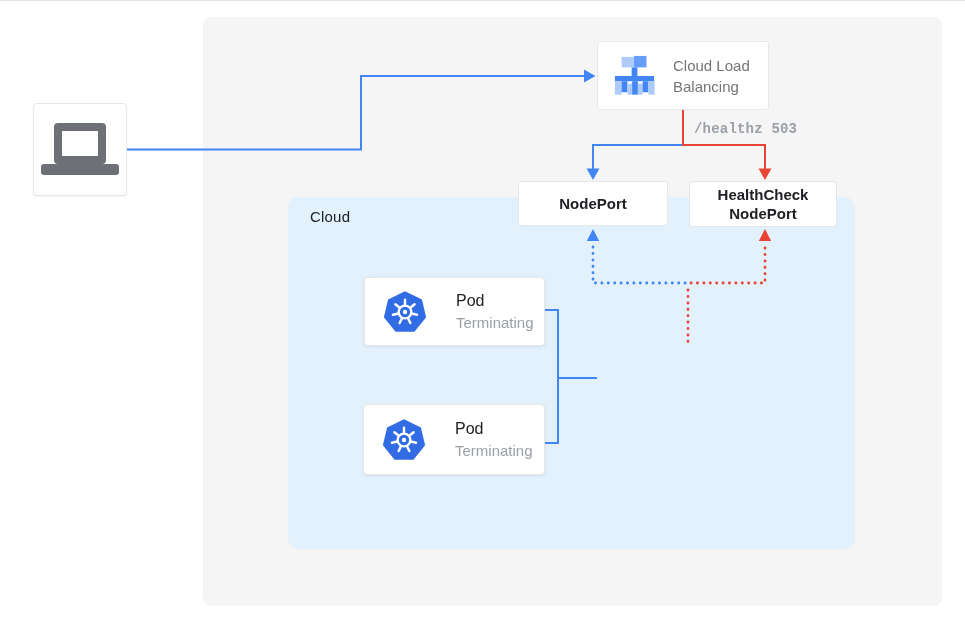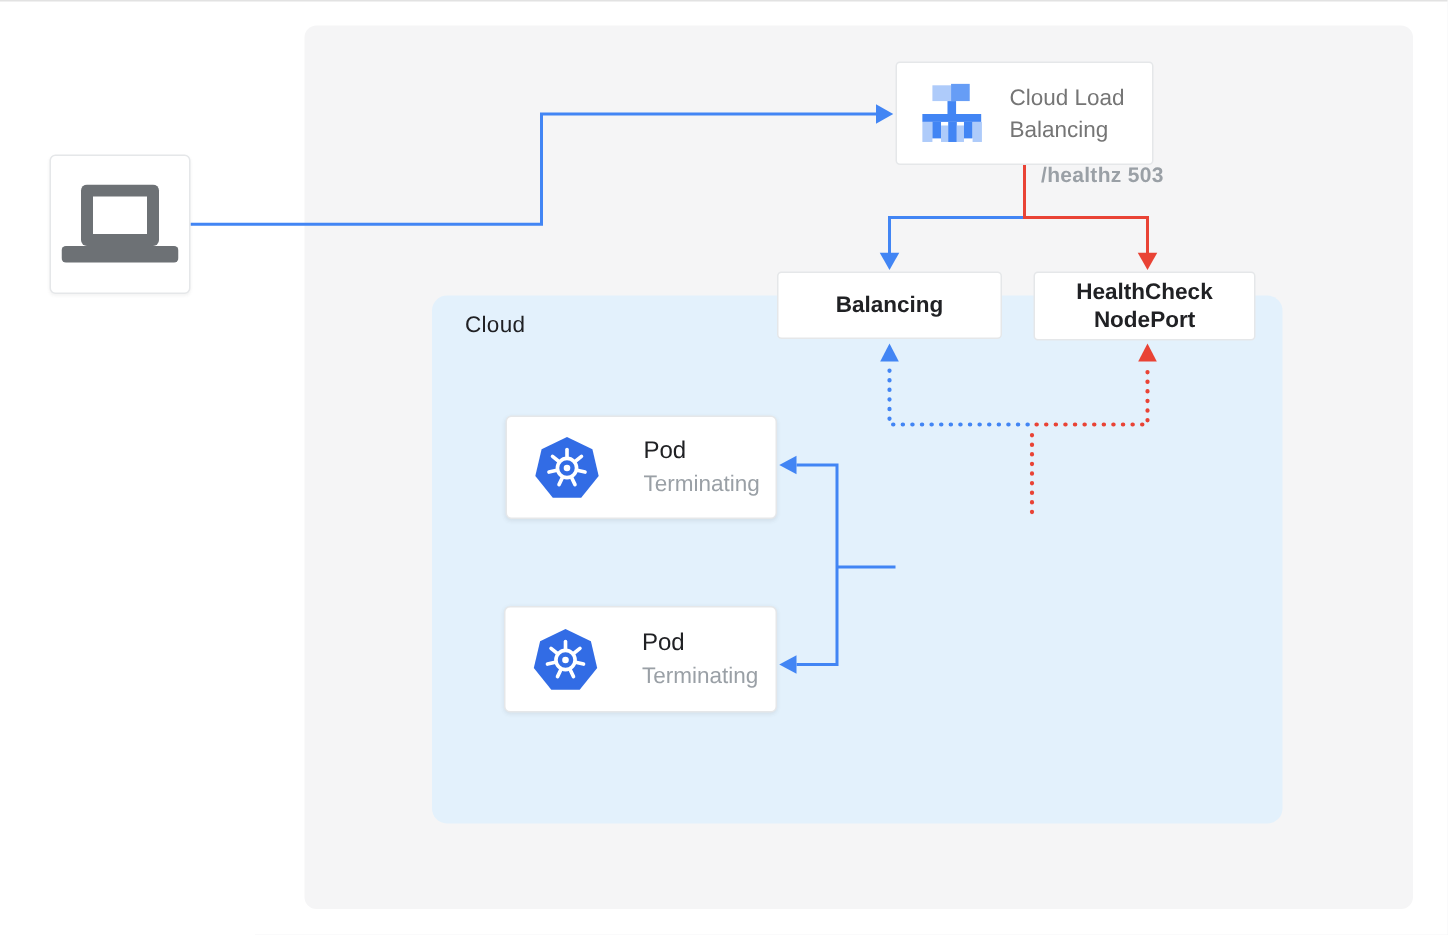--- a/index.html
+++ b/index.html
@@ -37,43 +37,44 @@
   .dot.b { stroke:var(--accent-blue); }
   .dot.r { stroke:var(--accent-red); }
   .hd.b { fill:var(--accent-blue); }
   .hd.r { fill:var(--accent-red); }
 
   .node {
     position:absolute; background:#ffffff; z-index:2;
     border:1px solid var(--box-border); border-radius:3px;
     box-sizing:border-box;
   }
-  .card { box-shadow:0 1px 3px rgba(60,64,67,0.10); border-radius:4px; }
+  .card { box-shadow:0 1px 3px rgba(60,64,67,0.10); border-radius:4px;margin-left:27px; }
 
   .laptop-box {
     left:33px; top:103px; width:94px; height:93px; border-radius:4px;
     display:flex; align-items:center; justify-content:center;
     box-shadow:0 1px 2px rgba(60,64,67,0.06);
   }
   .lap { fill:var(--laptop-gray); }
 
   .clb-box {
     left:597px; top:41px; width:172px; height:69px;
     display:flex; align-items:center; padding-left:13px; box-sizing:border-box;
   }
   .clb-svg { width:48px; height:44px; flex:none; }
   .clb-text {
     margin-left:14px; width:92px;
     font-size:15px; line-height:21px; color:var(--text-gray-medium);
   }
 
   .healthz {
-    position:absolute; left:694px; top:108px; z-index:2;
+    position:absolute; left:694px; top:121px; z-index:2;
     font-size:14px; font-weight:700; color:var(--text-gray-light);
     letter-spacing:.2px;
+    font-family:Liberation Mono, monospace;
   }
 
   .port-box {
     display:flex; align-items:center; justify-content:center; text-align:center;
     font-size:15px; font-weight:700; color:var(--text-dark); line-height:19px;
   }
   .nodeport-box  { left:518px; top:181px; width:150px; height:45px; }
   .hc-box        { left:689px; top:181px; width:148px; height:46px; padding:2px 8px; }
 
   .k8s-card { display:flex; align-items:center; box-sizing:border-box; }
@@ -145,21 +146,21 @@
       <rect x="28" y="31" width="5" height="11.5" fill="#aecbfa"></rect>
       <rect x="33" y="28.5" width="6" height="11.5" fill="#4285f4"></rect>
       <rect x="39" y="28.5" width="6.5" height="14" fill="#aecbfa"></rect>
     </svg>
     <div class="clb-text">Cloud Load Balancing</div>
   </div>
 
   <div class="healthz">/healthz 503</div>
 
   <div class="node port-box nodeport-box">
-    <span>Balancing</span>
+    <span>NodePort</span>
   </div>
 
   <div class="node port-box hc-box">
     <span>HealthCheck NodePort</span>
   </div>
 
   <div class="node card k8s-card pod1">
     <svg class="k8s-svg" viewBox="0 0 100 100">
       <polygon class="k8s-bg" points="50,3 88.5,21.5 98,62 71.5,95 28.5,95 2,62 11.5,21.5"></polygon>
       <g class="k8s-wheel">

